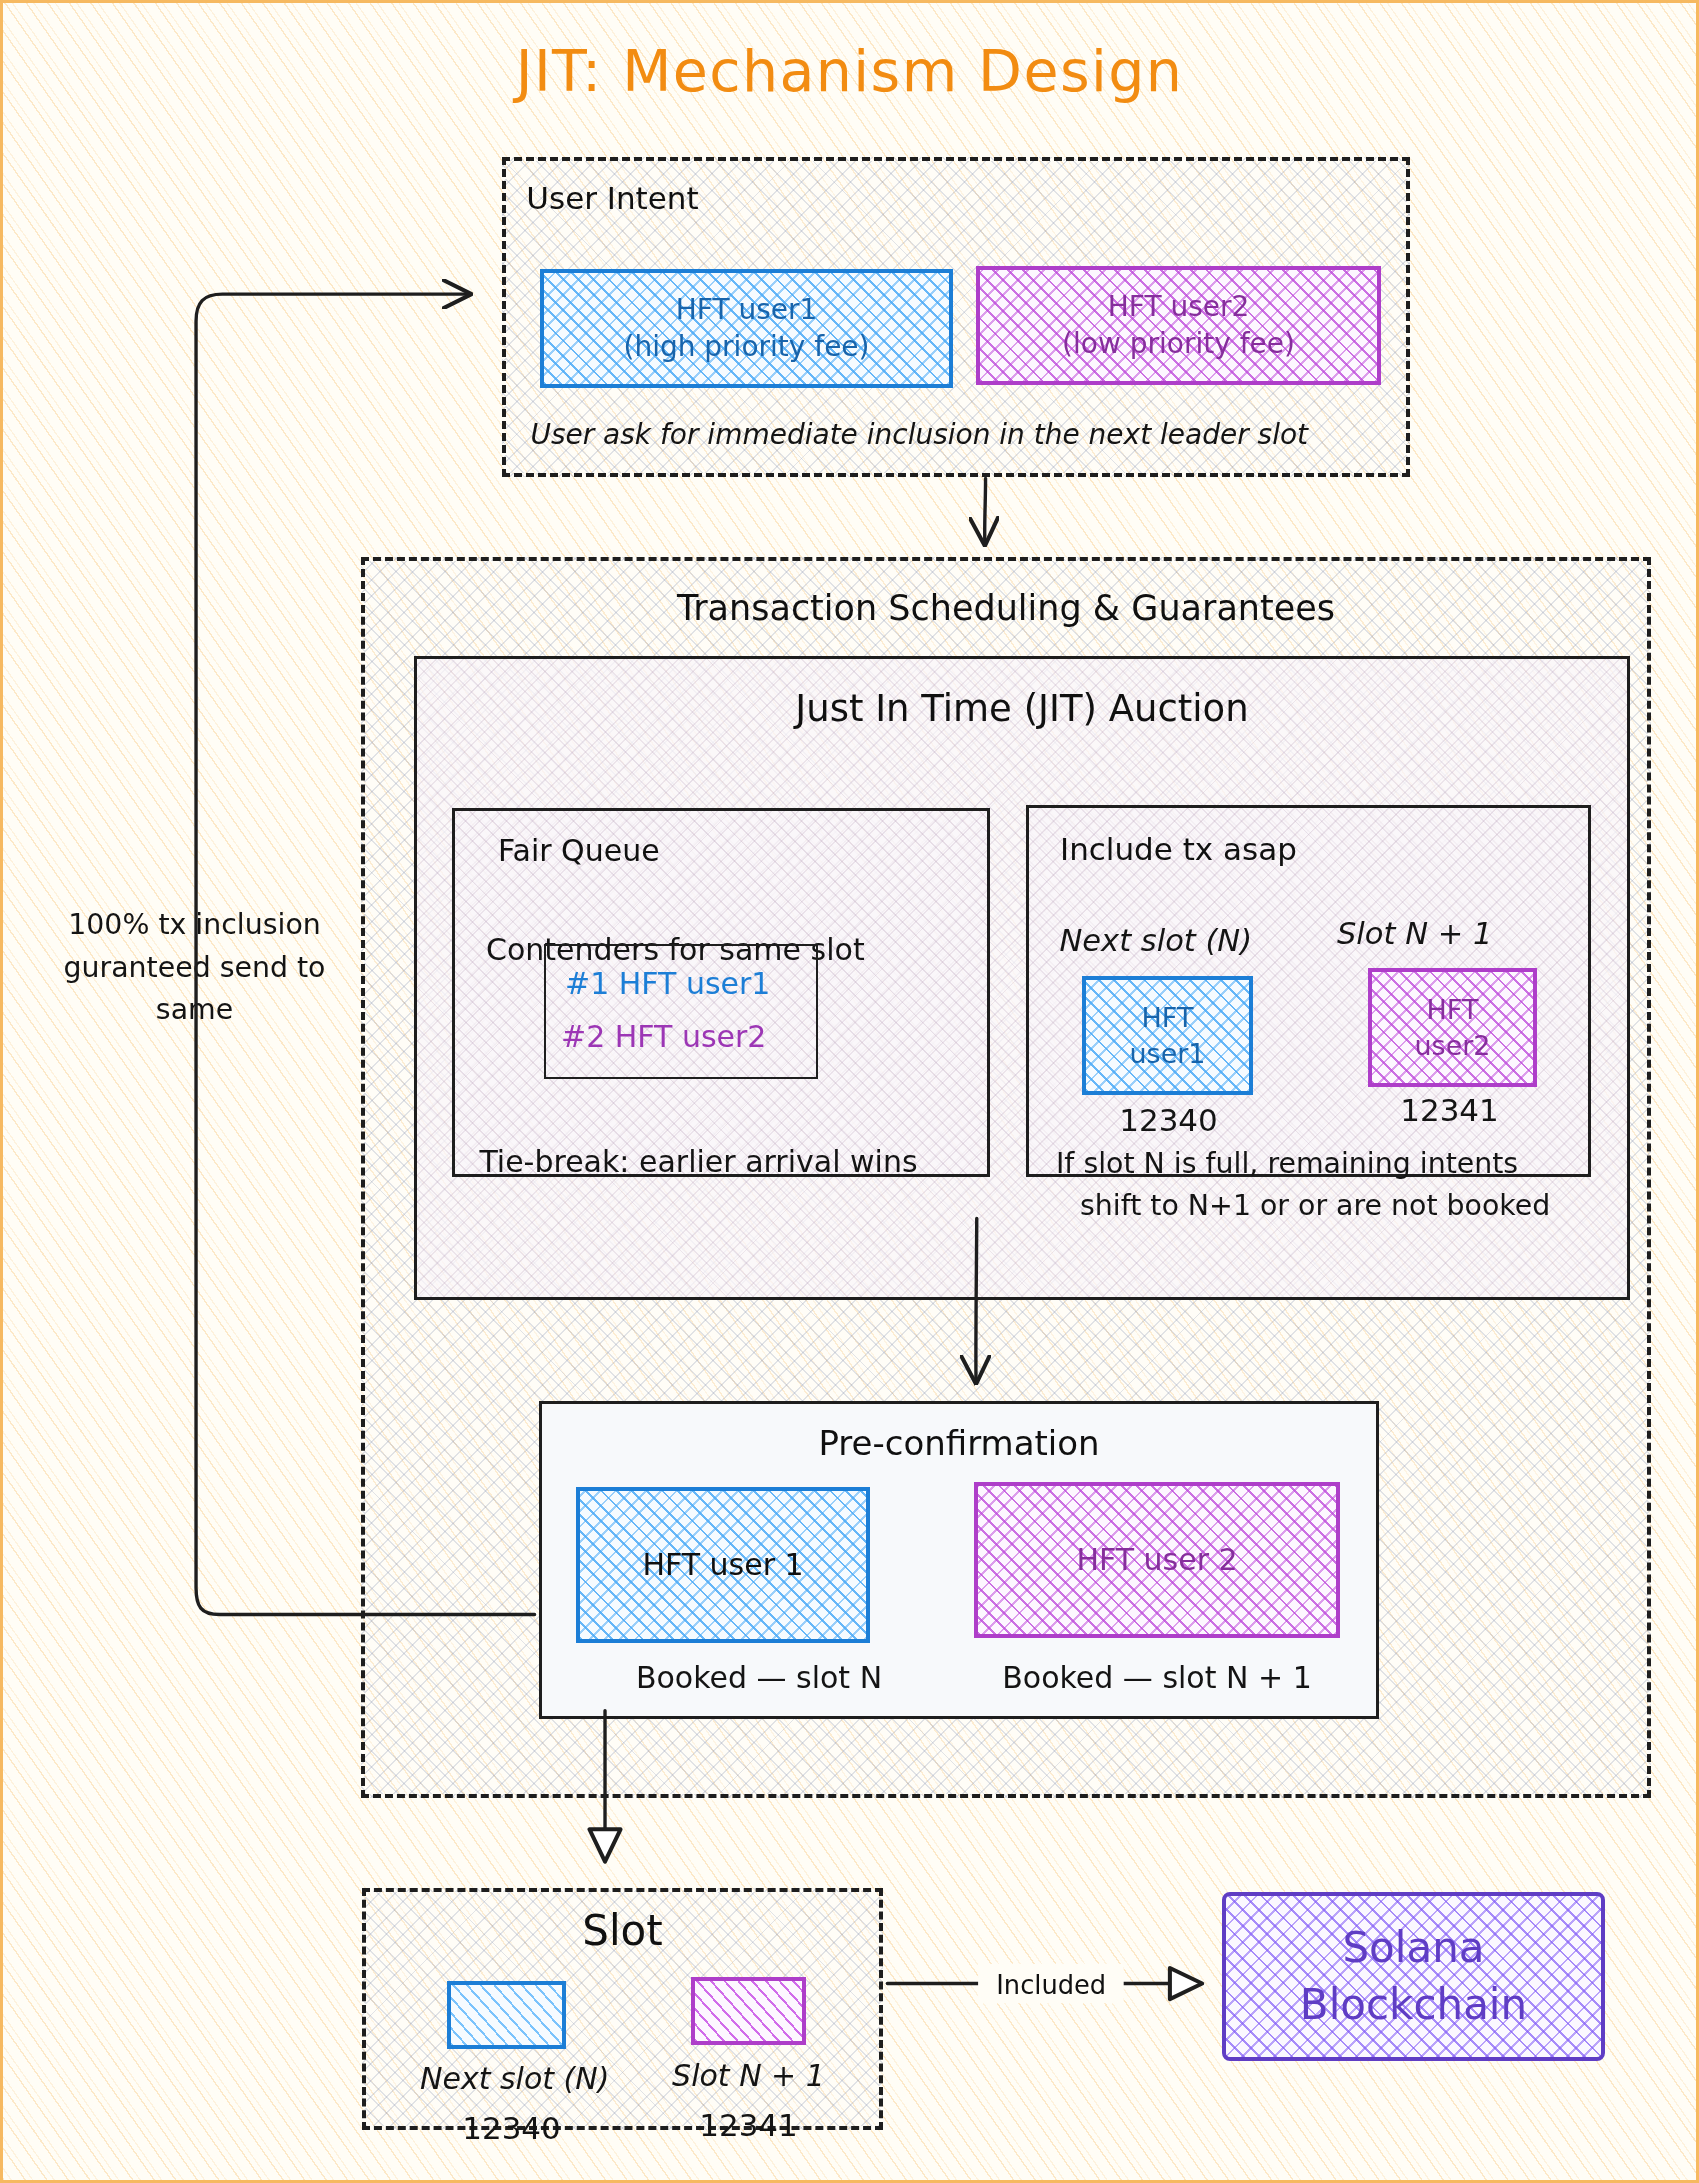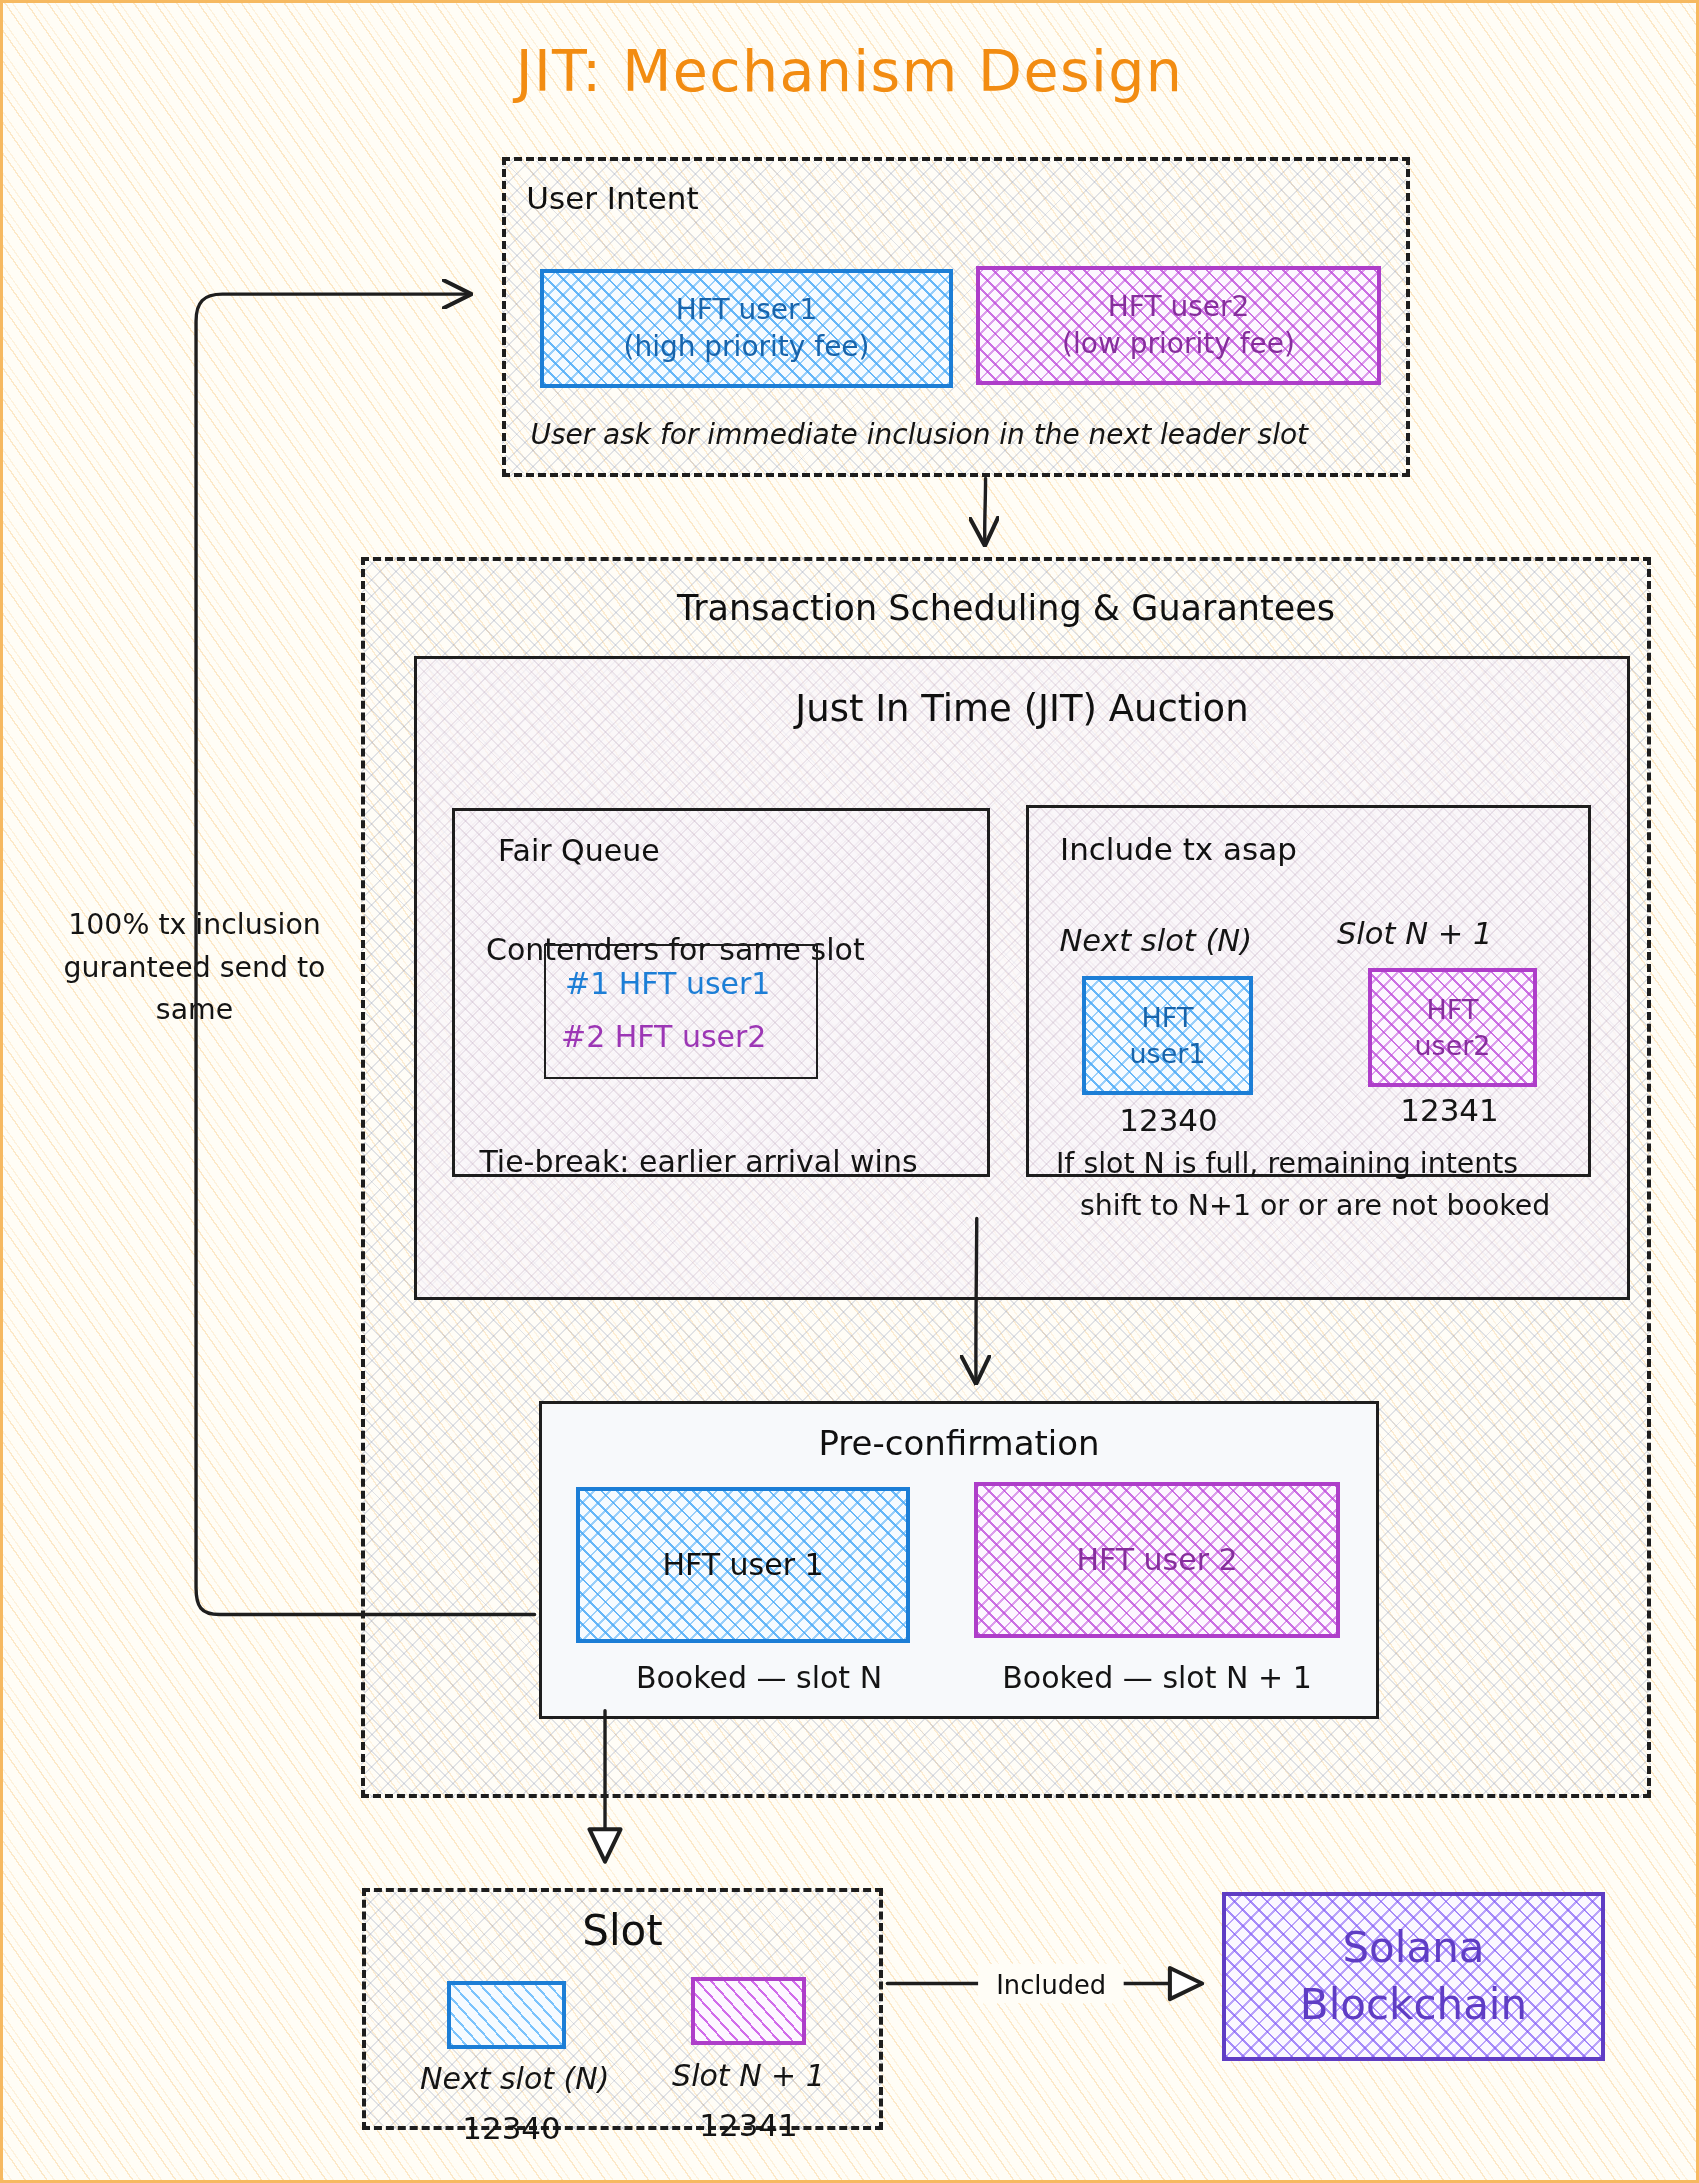--- a/index.html
+++ b/index.html
@@ -188,21 +188,21 @@
         <div class="lbl hand" style="left:353px;top:284px;width:135px;font-size:31px;">12341</div>
 
         <div class="note hand" style="left:27px;top:339px;font-size:28.4px;">If slot N is full, remaining intents</div>
         <div class="note hand" style="left:27px;top:381px;font-size:28.4px;margin-left:24px;">shift to N+1 or or are not booked</div>
       </div>
     </div>
 
     <div class="plain" style="left:174px;top:840px;width:840px;height:318px;">
       <div class="ctr-title hand" style="top:19px;font-size:34px;">Pre-confirmation</div>
 
-      <div class="node blue" style="left:34px;top:83px;width:334px;height:156px;font-size:30px;color:#101010;">
+      <div class="node blue" style="left:34px;top:83px;width:294px;height:156px;font-size:30px;color:#101010;">
         <span class="ln">HFT user 1</span>
       </div>
       <div class="node purple" style="left:432px;top:78px;width:366px;height:156px;font-size:30px;">
         <span class="ln">HFT user 2</span>
       </div>
 
       <div class="lbl hand" style="left:34px;top:256px;width:366px;font-size:30px;">Booked — slot N</div>
       <div class="lbl hand" style="left:432px;top:256px;width:366px;font-size:30px;">Booked — slot N + 1</div>
     </div>
   </div>
@@ -213,21 +213,21 @@
     <div class="node blue-d" style="left:81px;top:89px;width:119px;height:68px;"></div>
     <div class="node purple-d" style="left:325px;top:85px;width:115px;height:68px;"></div>
 
     <div class="lbl hand lbl-i" style="left:54px;top:169px;width:183px;font-size:30px;">Next slot (N)</div>
     <div class="lbl hand lbl-i" style="left:291px;top:166px;width:183px;font-size:30px;">Slot N + 1</div>
 
     <div class="lbl hand" style="left:54px;top:218px;width:183px;font-size:31px;">12340</div>
     <div class="lbl hand" style="left:291px;top:215px;width:183px;font-size:31px;">12341</div>
   </div>
 
-  <div class="node violet" style="left:1219px;top:1889px;width:383px;height:169px;font-size:42px;line-height:1.35;">
+  <div class="node violet" style="left:1219px;top:1889px;width:383px;height:169px;font-size:42px;line-height:1.35;border-radius:8px;">
     <span class="ln">Solana</span>
     <span class="ln">Blockchain</span>
   </div>
 
   <svg class="ov" viewBox="0 0 2509 3224">
     <defs>
       <marker id="ah-open" viewBox="0 0 12 12" refX="11" refY="6" markerWidth="9" markerHeight="9" orient="auto-start-reverse">
         <path d="M0.5 0.5 L11.5 6 L0.5 11.5" fill="none" stroke="#1e1e1e" stroke-width="1.6" stroke-linecap="round" stroke-linejoin="round"></path>
       </marker>
       <marker id="ah-hollow" viewBox="0 0 12 12" refX="11" refY="6" markerWidth="11" markerHeight="11" orient="auto-start-reverse">

